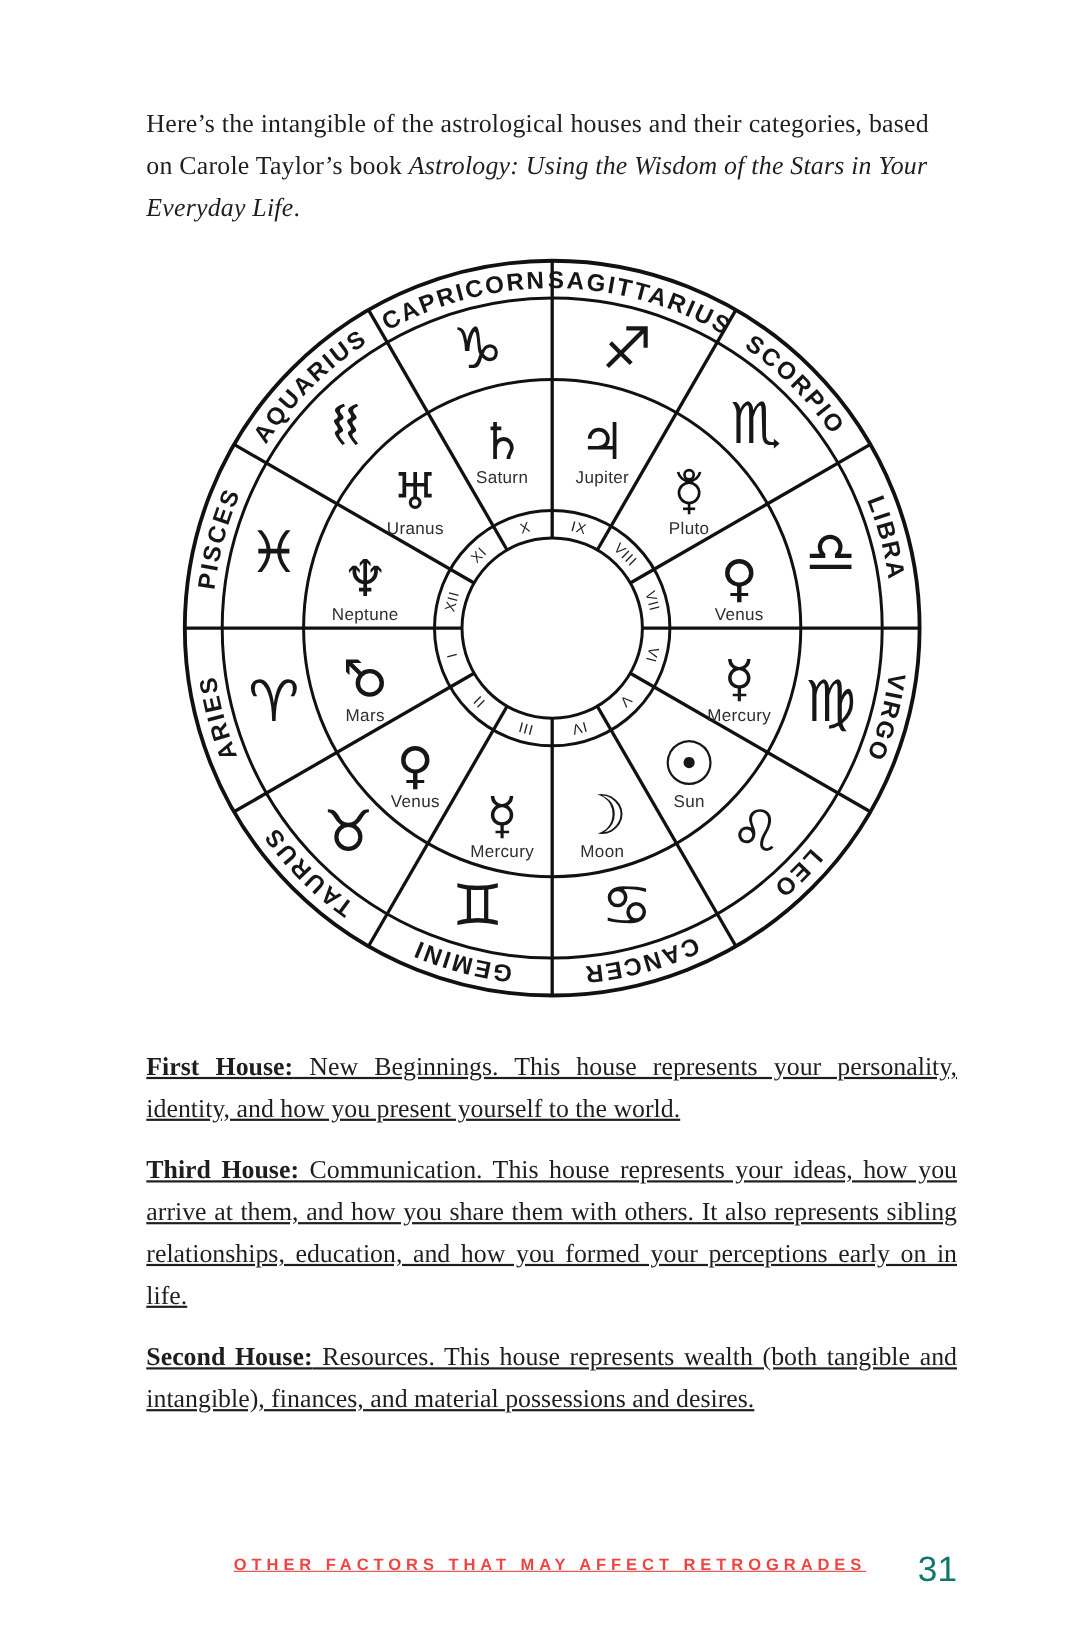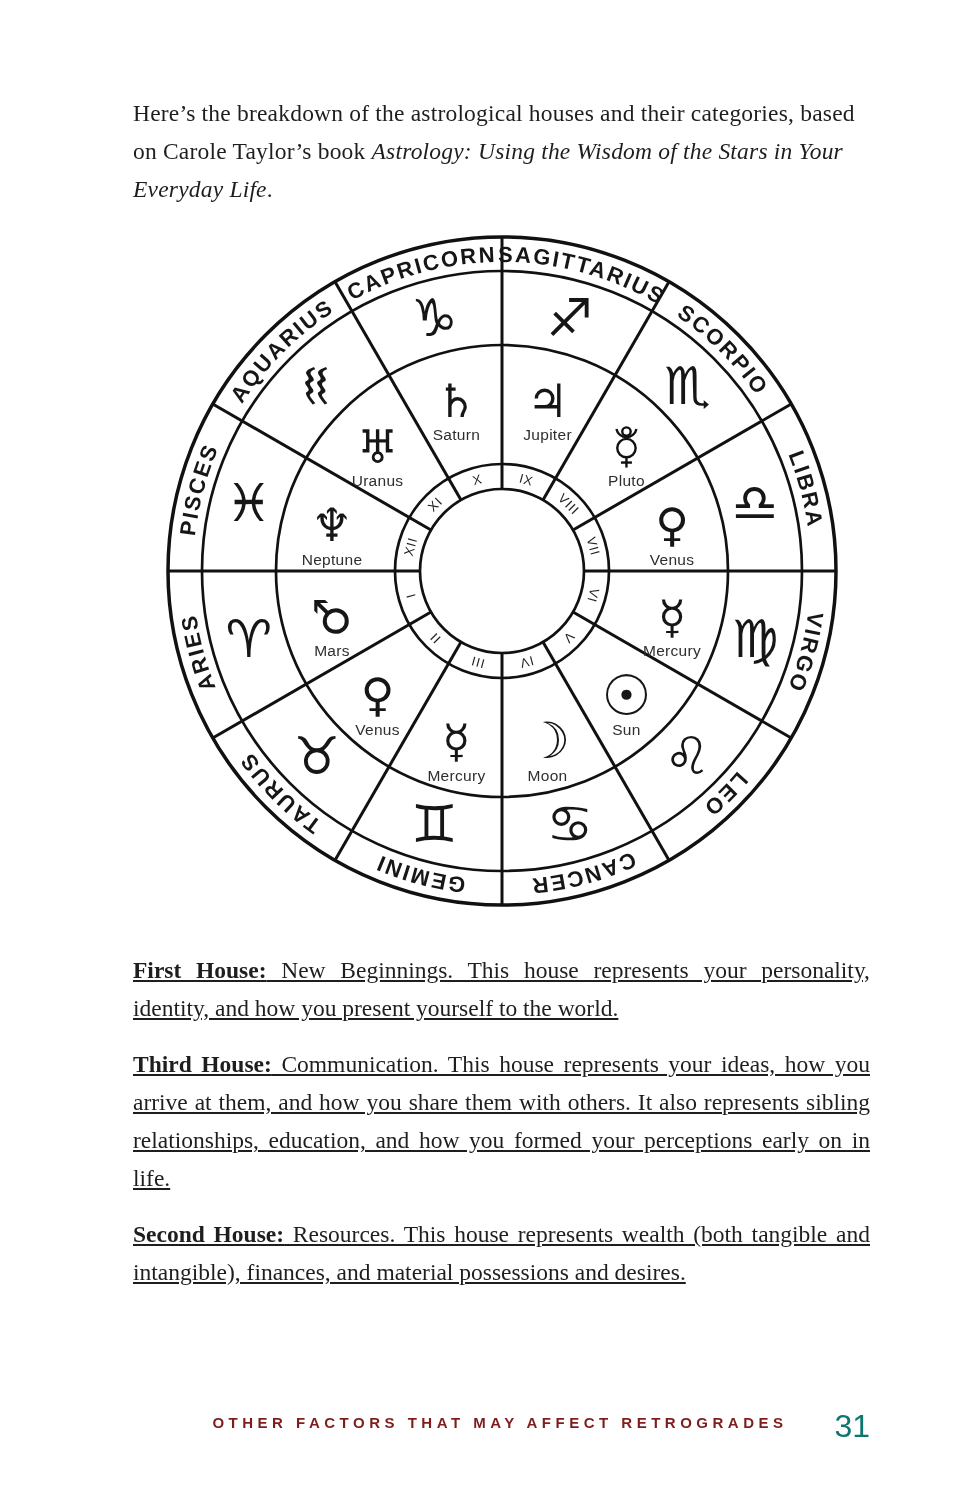--- a/index.html
+++ b/index.html
@@ -20,34 +20,35 @@
     font-size:23.5px; line-height:38px; color:#1e1e1e;text-decoration:underline;
   }
   .body-copy p { text-align:justify; margin-bottom:18px; }
   .body-copy .house-label { font-weight:bold; }
   .footer-row {
     position:absolute; left:133px; top:1408px; width:737px; height:32px;
   }
   .running-title {
     position:absolute; left:0; right:3px; text-align:center;
     font-family:"Liberation Sans", sans-serif; font-weight:bold;
-    font-size:15px; letter-spacing:4.5px; color:#7f1d1d; top:6px;
+    font-size:15px; letter-spacing:4.5px; color:#ef4444; top:6px;
     white-space:nowrap;
+    text-decoration:underline;
   }
   .page-number {
     position:absolute; right:0; top:0;
     font-family:Liberation Sans, sans-serif; font-size:32px; color:#0f766e;
   }
 </style>
 </head>
 <body>
 
 <div class="page">
 
-  <p class="intro"><span>Here’s the breakdown of the astrological houses and their categories, based on Carole Taylor’s book </span><span class="book-title">Astrology: Using the Wisdom of the Stars in Your Everyday Life</span><span>.</span></p>
+  <p class="intro"><span>Here’s the intangible of the astrological houses and their categories, based on Carole Taylor’s book </span><span class="book-title">Astrology: Using the Wisdom of the Stars in Your Everyday Life</span><span>.</span></p>
 
   <div class="wheel-wrap">
     <svg id="wheel" width="700" height="700" viewBox="0 0 700 700">
         <circle cx="350" cy="350" r="334" fill="none" stroke="#111111" stroke-width="3.5"></circle>
         <circle cx="350" cy="350" r="300" fill="none" stroke="#111111" stroke-width="2.7"></circle>
         <circle cx="350" cy="350" r="226" fill="none" stroke="#111111" stroke-width="2.7"></circle>
         <circle cx="350" cy="350" r="107" fill="none" stroke="#111111" stroke-width="2.7"></circle>
         <circle cx="350" cy="350" r="82" fill="none" stroke="#111111" stroke-width="2.7"></circle>
         <line x1="432" y1="350" x2="684" y2="350" stroke="#111111" stroke-width="3"></line>
         <line x1="421.014083110324" y1="309" x2="639.2524848640026" y2="183.00000000000003" stroke="#111111" stroke-width="3"></line>

